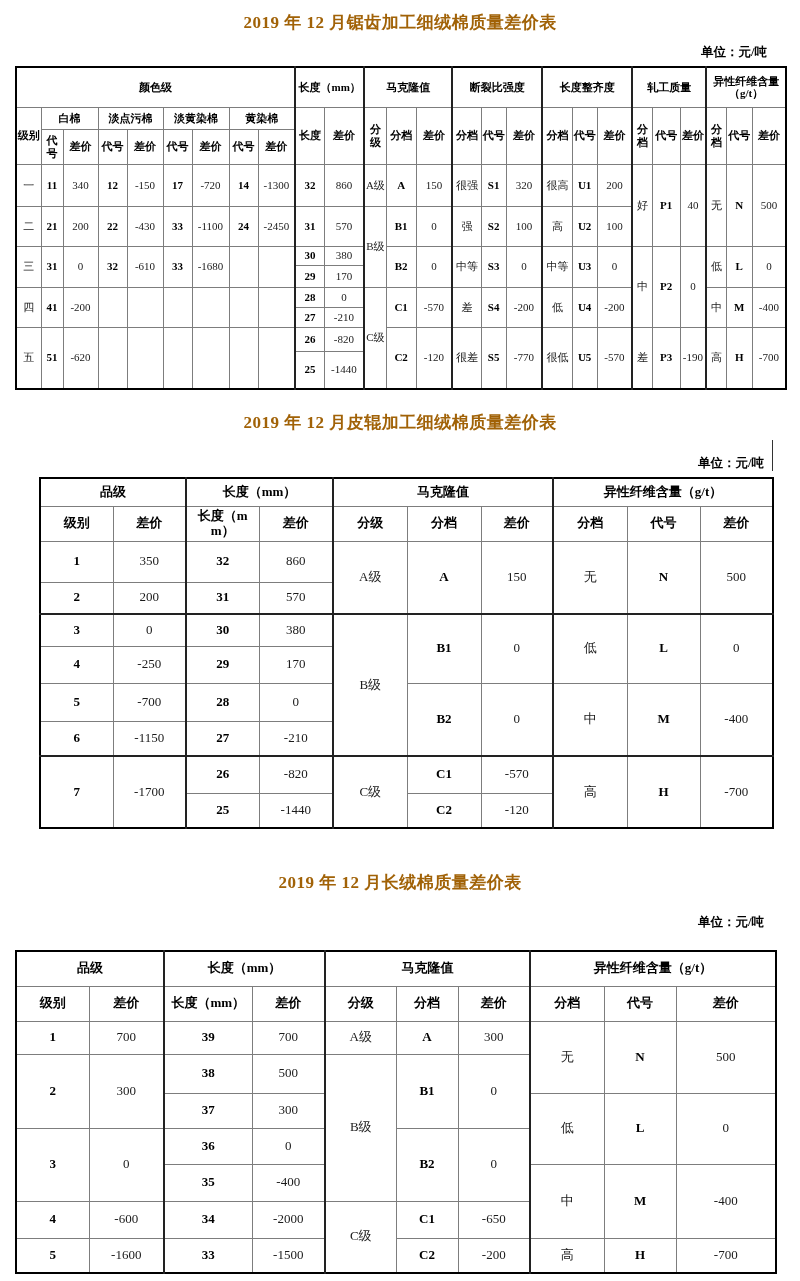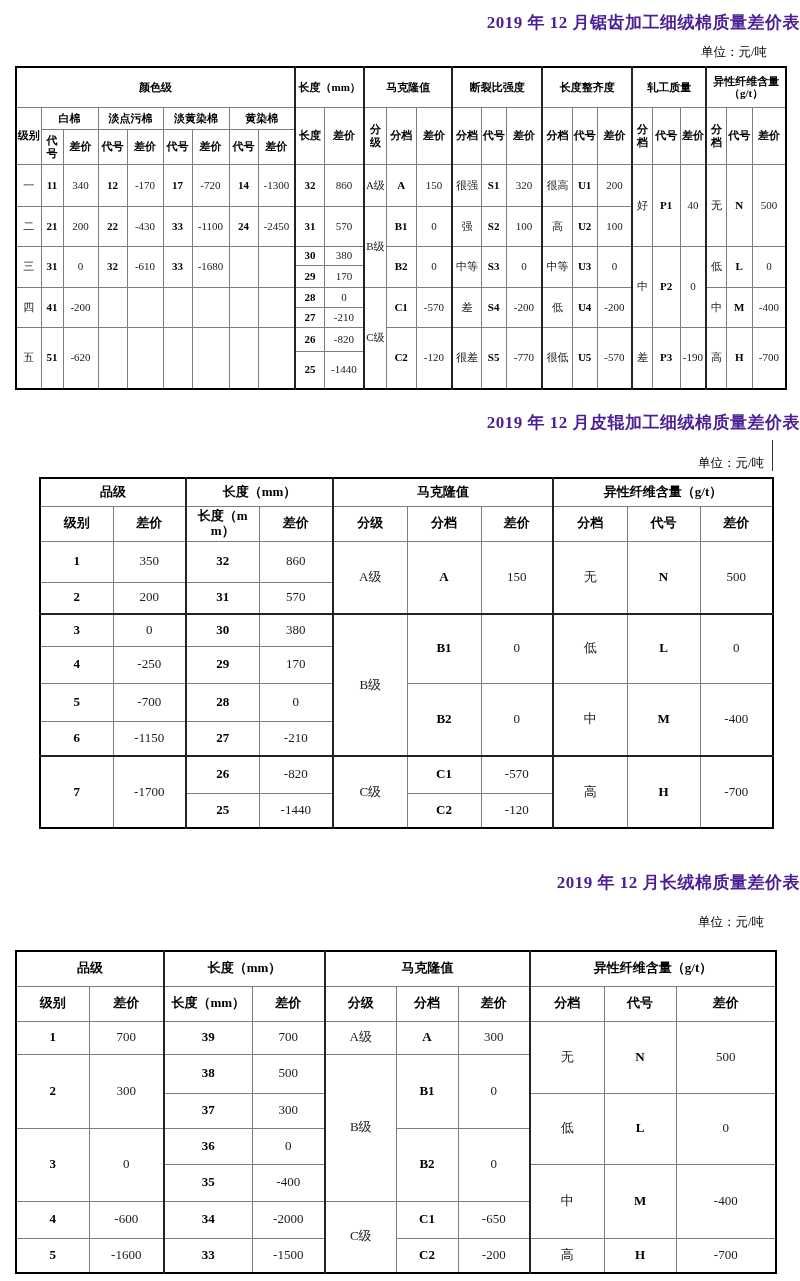--- a/index.html
+++ b/index.html
@@ -2,25 +2,25 @@
 <html><head>
 <meta charset="utf-8">
 <style>
   * { margin:0; padding:0; box-sizing:border-box; }
   html,body { background:#fff; }
   body {
     width:800px; height:1281px; position:relative;
     font-family:"Liberation Serif","DejaVu Serif",serif;
     color:#1a1a1a;
   }
-  .doc-title { text-align:right; font-weight:bold; font-size:17px; color:#4c1d95; letter-spacing:.5px; }
+  .doc-title { text-align:center; font-weight:bold; font-size:17px; color:#a16207; letter-spacing:.5px; }
   .title1 { padding-top:11px; }
   .title2 { margin-top:21px; }
   .title3 { margin-top:42px; }
-  .unit { text-align:right; font-weight:normal; font-size:12.5px; color:#000; }
+  .unit { text-align:right; font-weight:bold; font-size:12.5px; color:#000; }
   .unit1 { margin:10px 33px 5px 0; }
   .unit2 { margin:21px 36px 5px 0; }
   .unit3 { margin:20px 36px 19px 0; }
   table { border-collapse:collapse; table-layout:fixed; border:2px solid #000; }
   td {
     border:1px solid #7d7d7d; text-align:center; vertical-align:middle;
     line-height:1.15; word-break:break-all;
   }
   td.gl { border-left:2px solid #222; }
   thead td, .hd td { font-weight:bold; color:#000; }
@@ -115,21 +115,21 @@
         <td>代号</td>
         <td>差价</td>
       </tr>
 </thead>
 <tbody>
 <tr style="height:42px">
         <td>一</td>
         <td class="b">11</td>
         <td>340</td>
         <td class="b">12</td>
-        <td>-170</td>
+        <td>-150</td>
         <td class="b">17</td>
         <td>-720</td>
         <td class="b">14</td>
         <td>-1300</td>
         <td class="b gl">32</td>
         <td>860</td>
         <td class="gl">A级</td>
         <td class="b">A</td>
         <td>150</td>
         <td class="gl">很强</td>

